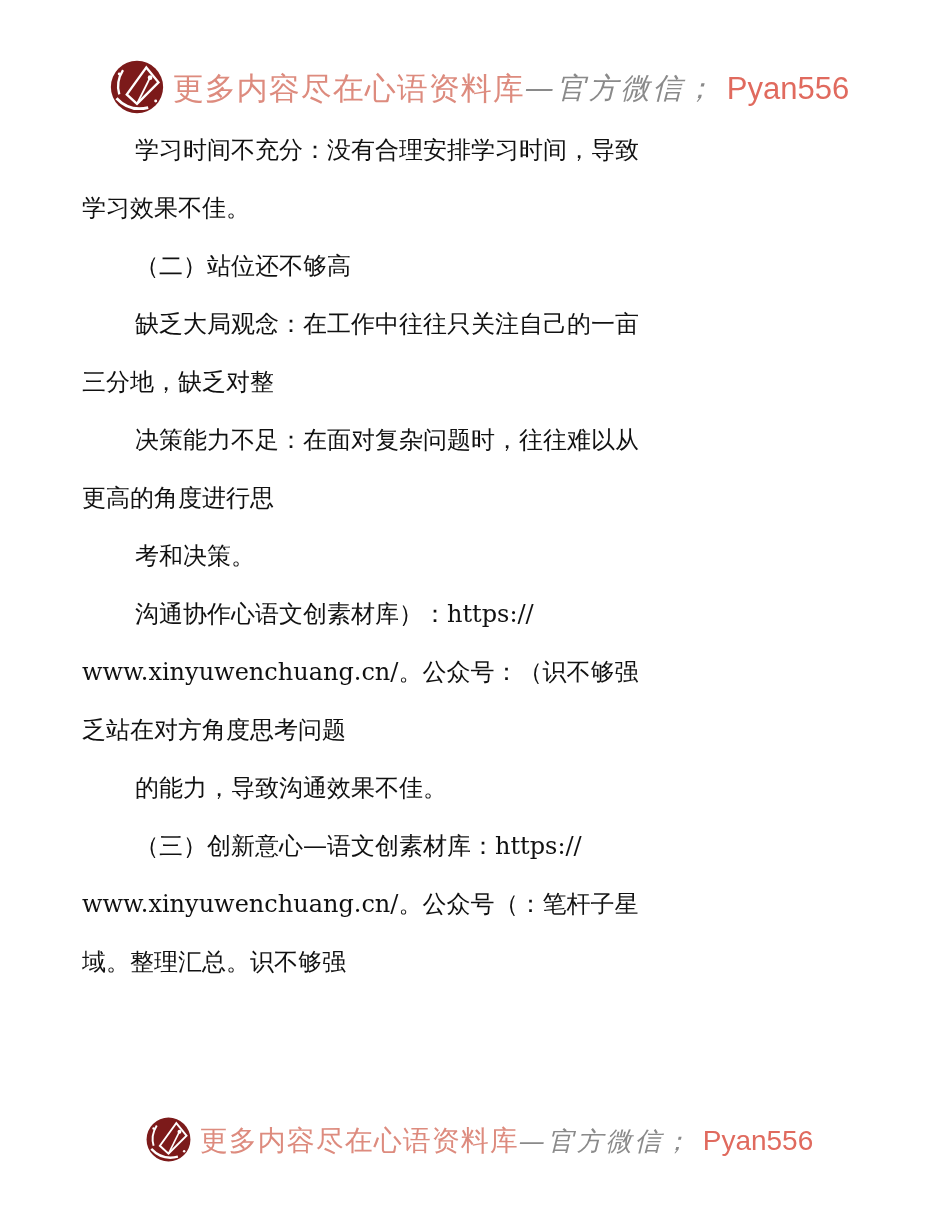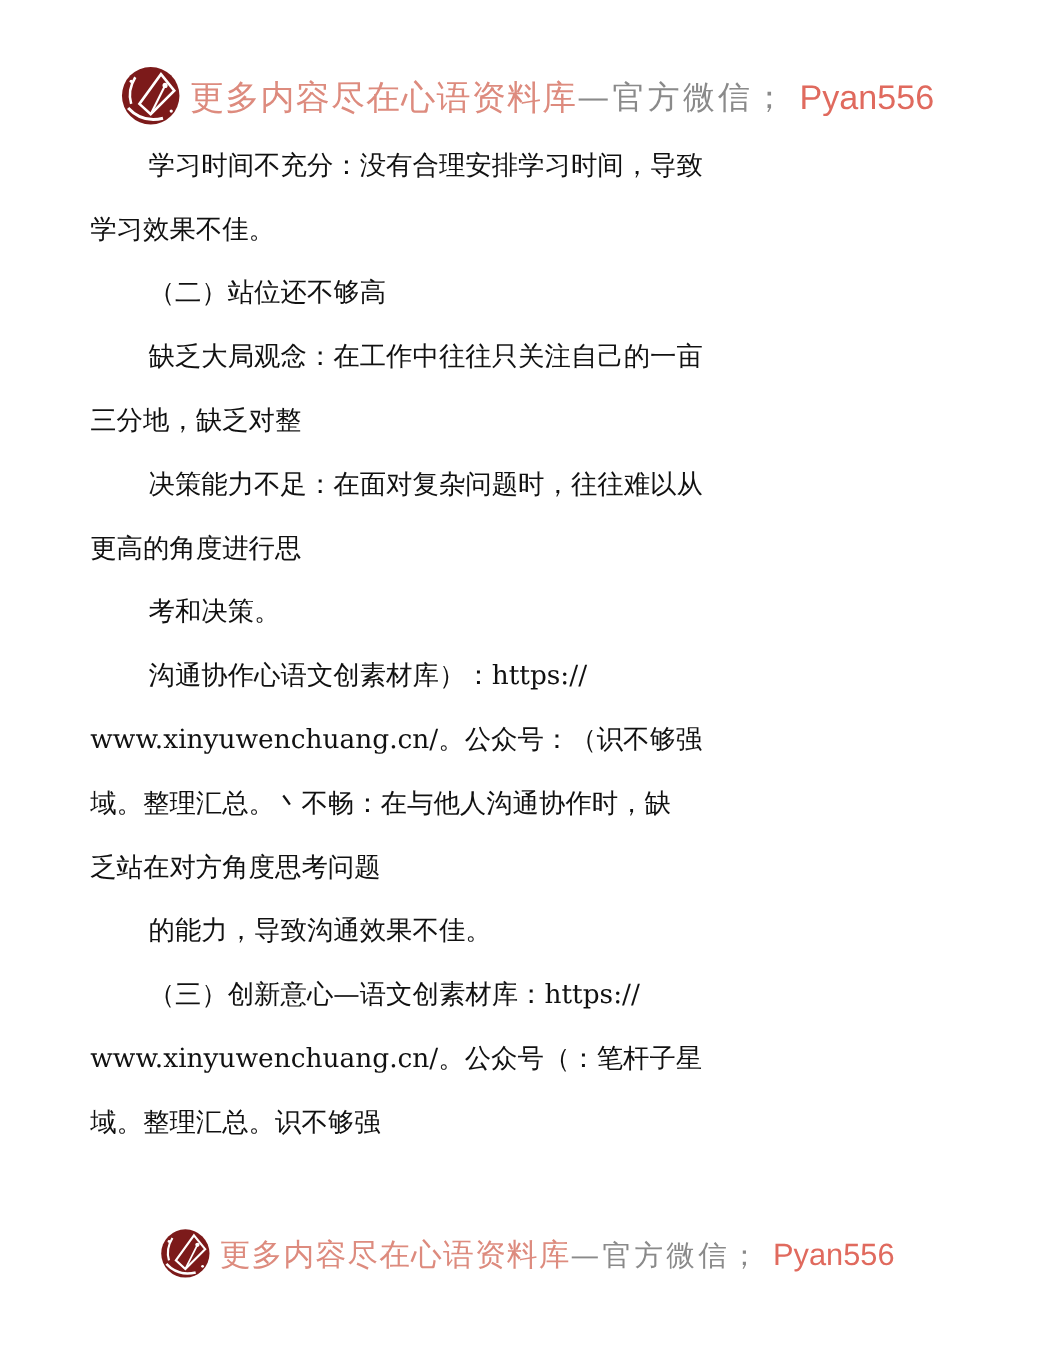--- a/index.html
+++ b/index.html
@@ -30,20 +30,21 @@
   .brand-text {
     color: #dd8b7e;
     font-size: 31px;
     letter-spacing: 1px;
     white-space: nowrap;
   }
   .brand-band.bottom .brand-text { font-size: 28px; }
   .wechat-label {
     color: #8a8a8a;
     font-size: 29px;
+    font-style: italic;
     letter-spacing: 3px;
     white-space: nowrap;
   }
   .brand-band.bottom .wechat-label { font-size: 26px; }
   .wechat-id {
     color: #e06a5e;
     font-size: 31px;
     font-family: Liberation Sans, sans-serif;
     font-style: normal;
     letter-spacing: 0;
@@ -96,21 +97,20 @@
       <div class="line indented">学习时间不充分：没有合理安排学习时间，导致</div>
       <div class="line">学习效果不佳。</div>
       <div class="line indented">（二）站位还不够高</div>
       <div class="line indented">缺乏大局观念：在工作中往往只关注自己的一亩</div>
       <div class="line">三分地，缺乏对整</div>
       <div class="line indented">决策能力不足：在面对复杂问题时，往往难以从</div>
       <div class="line">更高的角度进行思</div>
       <div class="line indented">考和决策。</div>
       <div class="line indented">沟通协作心语文创素材库）：https://</div>
       <div class="line">www.xinyuwenchuang.cn/。公众号：（识不够强</div>
-      <div class="line">域。整理汇总。丶不畅：在与他人沟通协作时，缺</div>
       <div class="line">乏站在对方角度思考问题</div>
       <div class="line indented">的能力，导致沟通效果不佳。</div>
       <div class="line indented">（三）创新意心—语文创素材库：https://</div>
       <div class="line">www.xinyuwenchuang.cn/。公众号（：笔杆子星</div>
       <div class="line">域。整理汇总。识不够强</div>
     </div>
 
   <div class="brand-band bottom">
     <span class="brand-logo">
       <svg viewBox="0 0 60 60" aria-hidden="true">

